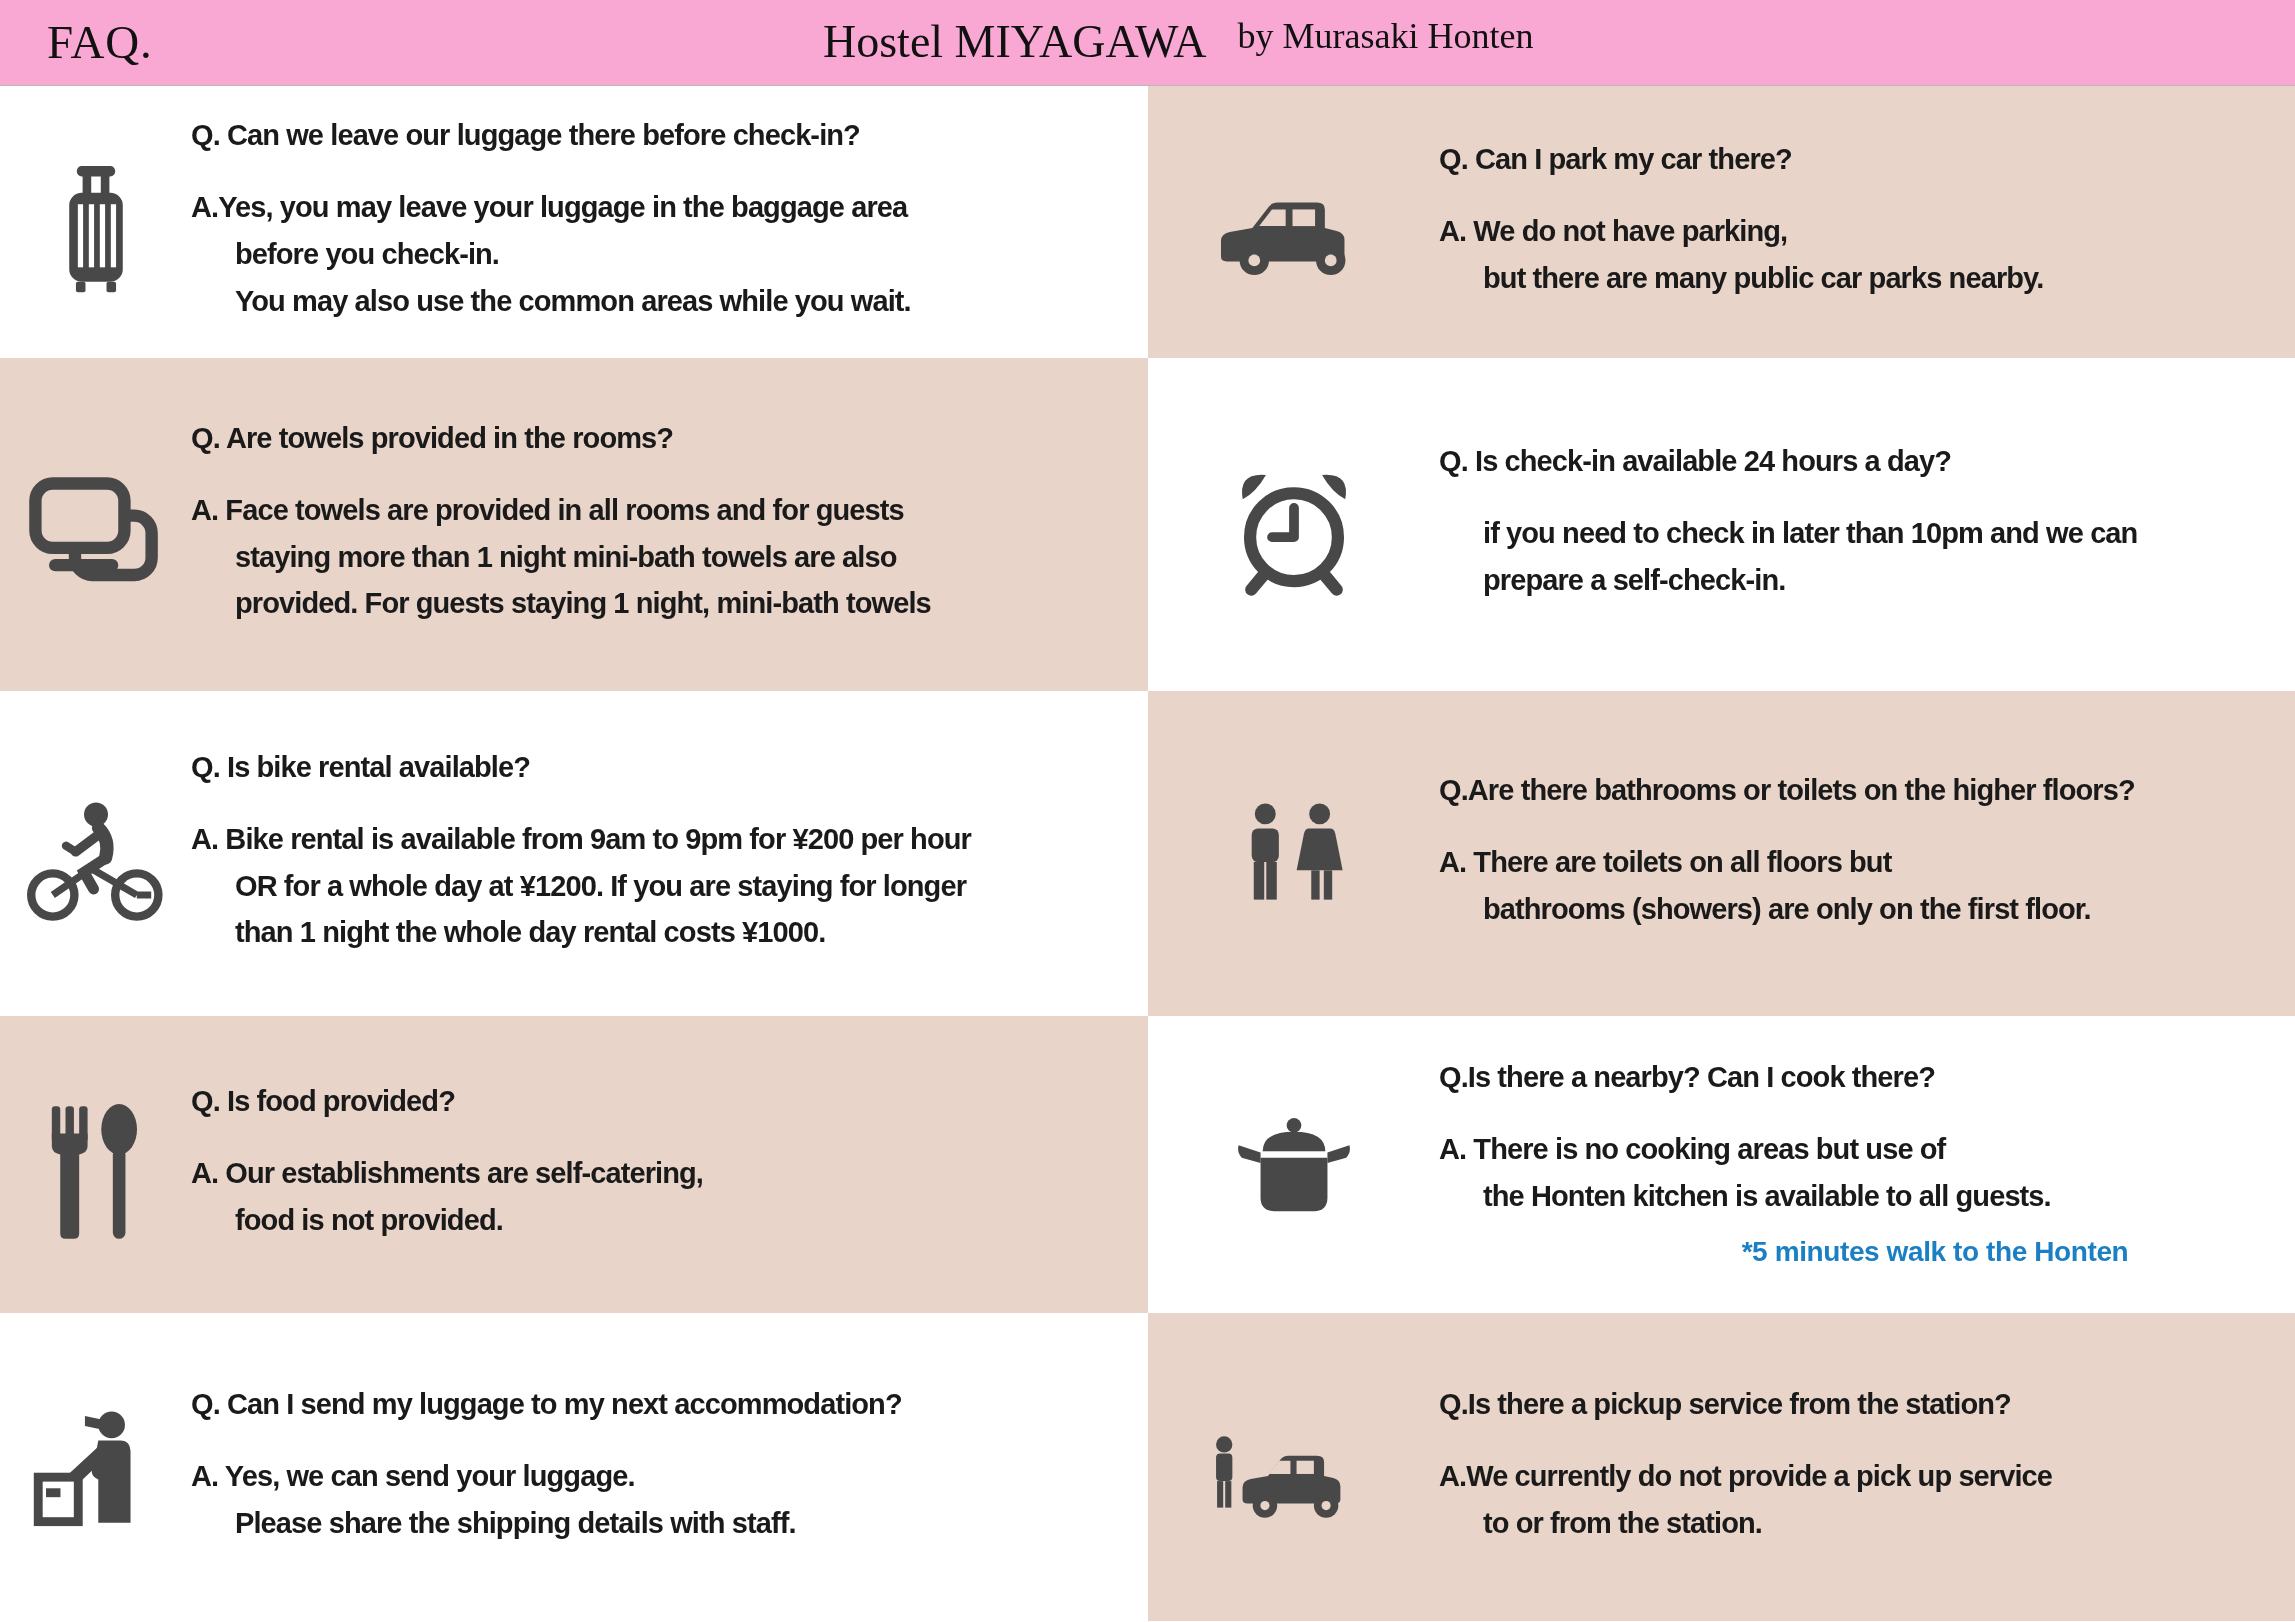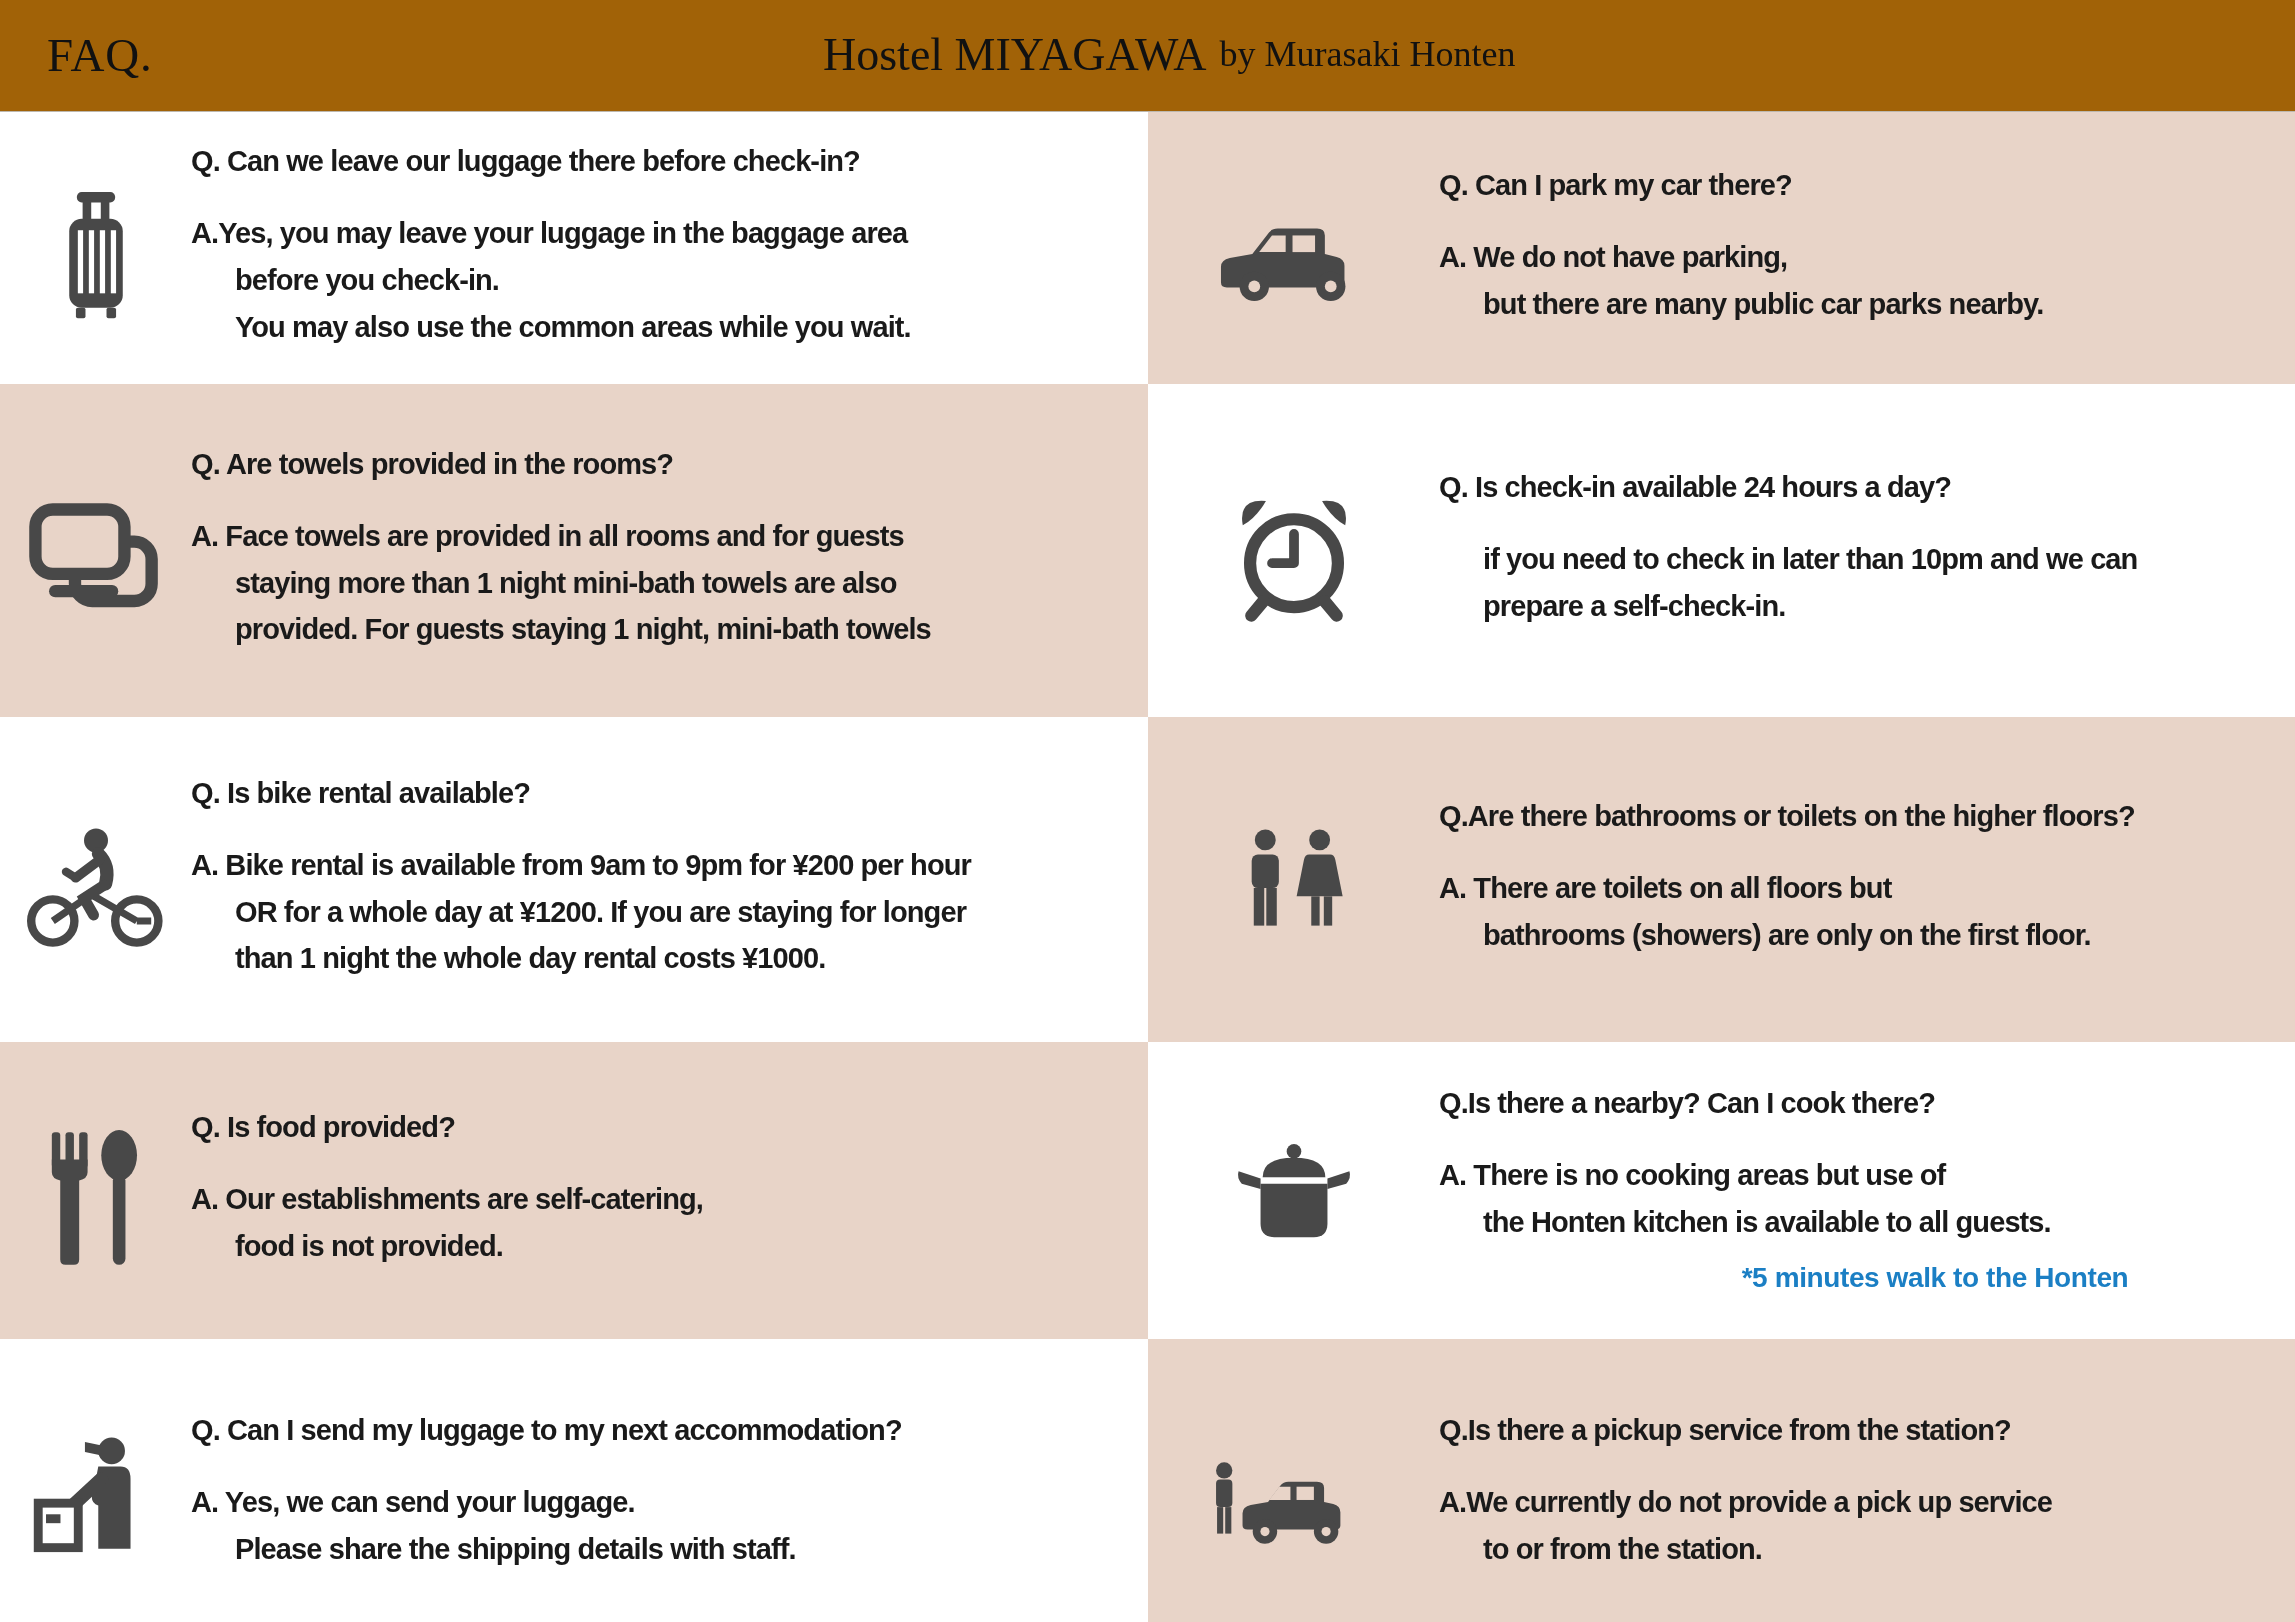--- a/index.html
+++ b/index.html
@@ -7,33 +7,33 @@
   body {
     height:1622px;
     background:#ffffff;
     font-family:"Liberation Sans", sans-serif;
     color:#1a1a1a;
   }
   .page { width:2295px; height:1622px; overflow:hidden; }
 
   
   .header {
-    height:112px;
-    background:#a16207;
+    height:86px;
+    background:#f9a8d4;
     border-bottom:1.5px solid #bdb8af;
     position:relative;
   }
   .faq-label {
     position:absolute; left:47px; top:50%; transform:translateY(-52%);
     font-family:"Liberation Serif", serif;
     font-size:47px; letter-spacing:0.8px; color:#111;
   }
   .title-wrap {
     position:absolute; left:823px; top:50%; transform:translateY(-52%);
-    display:flex; align-items:center; gap:13px;
+    display:flex; align-items:flex-start; gap:31px;
     font-family:"Liberation Serif", serif; color:#111;
   }
   .title-main { font-size:46px; }
   .title-sub  { font-size:36px; }
 
   
   .grid {
     display:grid;
     grid-template-columns:1148px 1148px;
     grid-template-rows:272px 333px 325px 297px 308px;

